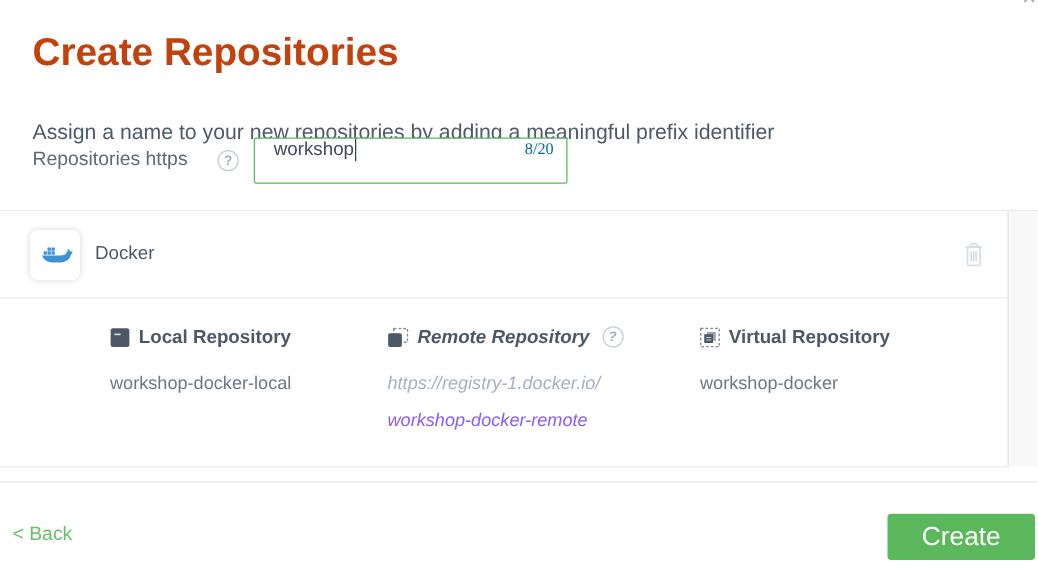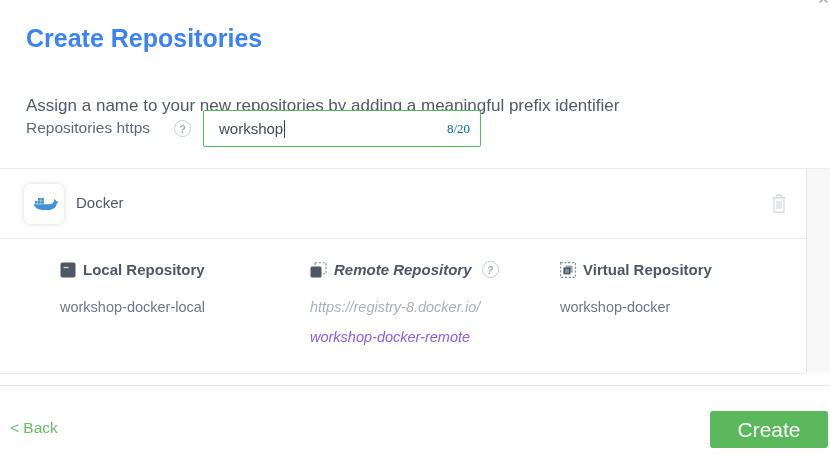--- a/index.html
+++ b/index.html
@@ -2,53 +2,53 @@
 <html><head>
 <meta charset="utf-8">
 <style>
   * { margin:0; padding:0; box-sizing:border-box; }
   html,body { width:830px; height:456px; background:#fff; overflow:hidden; }
   body { font-family:"Liberation Sans", sans-serif; position:relative; color:#4d5765; }
 
   .close-x { position:absolute; top:-11px; right:1px; font-size:19px; color:#9aa3af;
              cursor:pointer; line-height:1; font-weight:400; }
 
-  .title { position:absolute; left:26px; top:24px; font-size:25px; font-weight:700; color:#3b82f6; }
+  .title { position:absolute; left:26px; top:24px; font-size:31px; font-weight:700; color:#c2410c; }
   .subtitle { position:absolute; left:26px; top:64px; font-size:17px; font-weight:400; color:#4f5a69;margin-top:32px; }
 
   .prefix-label { position:absolute; left:26px; top:119px; font-size:15.5px; color:#5d6979; }
   .help-circle { position:absolute; width:17px; height:17px; border:1.5px solid #c6ccd7;
                  border-radius:50%; color:#a6aebb; font-size:11px; font-weight:700;
                  display:flex; align-items:center; justify-content:center; cursor:pointer;
                  background:#fff; }
   .help-prefix { left:174px; top:120px; }
 
-  .prefix-input { position:absolute; left:203px; top:110px; width:278px; height:37px;
+  .prefix-input { position:absolute; left:203px; top:110px; width:251px; height:37px;
                   border:1px solid #5cb85c; border-radius:2px; background:#fff;
-                  display:flex; align-items:center; padding:0 10px 0 15px; cursor:text; }
+                  display:flex; align-items:flex-start; padding:0 10px 0 15px; cursor:text; }
   .prefix-input .val { font-size:15px; color:#414b5a; }
   .caret { display:inline-block; width:1px; height:18px; background:#39404d; margin-left:1px; }
   .counter { margin-left:auto; font-size:13px; color:#0369a1;font-family:Liberation Serif, serif; }
 
   .divider { position:absolute; height:1px; background:#ebebeb; left:0; }
   .div-1 { top:168px; width:830px; }
   .div-2 { top:238px; width:806px; }
   .div-3 { top:373px; width:806px; }
   .div-4 { top:385px; width:830px; background:#e7e7e7; }
 
   .docker-box { position:absolute; left:24px; top:184px; width:40px; height:40px;
                 background:#fff; border-radius:6px; box-shadow:0 0 5px rgba(70,80,100,.22);
                 display:flex; align-items:center; justify-content:center; }
   .pkg-name { position:absolute; left:76px; top:194px; font-size:15px; color:#4d5765; }
 
   .trash-btn { position:absolute; left:767px; top:192px; width:24px; height:24px;
                cursor:pointer; display:flex; align-items:center; justify-content:center; }
 
   .col { position:absolute; top:261px; }
-  .col-local { left:60px; } .col-remote { left:310px;font-style:italic; } .col-virtual { left:560px; }
+  .col-local { left:88px; } .col-remote { left:310px;font-style:italic; } .col-virtual { left:560px; }
   .col-head { display:flex; align-items:center; gap:7px; }
   .col-head .lbl { font-size:15px; font-weight:700; color:#4d5765; }
   .help-remote { position:static; flex:none; margin-left:3px; }
   .col .line1 { position:absolute; top:38px; left:0; font-size:14.5px; color:#6d7786; white-space:nowrap;text-align:center; }
   .col .url   { position:absolute; top:38px; left:0; font-size:14.5px; color:#a7afc0; white-space:nowrap; }
   .col .line2 { position:absolute; top:68px; left:0; font-size:14.5px; color:#8b5cf6; white-space:nowrap; }
 
   .scroll-track { position:absolute; left:806px; top:169px; width:24px; height:204px;
                   background:#f8f8f8; border-left:1px solid #e4e4e4; cursor:default; }
 
@@ -113,21 +113,21 @@
 
 <div class="col col-remote">
   <div class="col-head">
     <svg width="17" height="16" viewBox="0 0 17 16">
       <rect x="5" y="0.8" width="11" height="11" fill="none" stroke="#828b9a" stroke-width="1.1" stroke-dasharray="2.2 1.6"></rect>
       <rect x="0.5" y="4.5" width="11" height="11" rx="1.5" fill="#4d5765"></rect>
     </svg>
     <span class="lbl">Remote Repository</span>
     <span class="help-circle help-remote">?</span>
   </div>
-  <div class="url">https://registry-8.docker.io/</div>
+  <div class="url">https://registry-1.docker.io/</div>
   <div class="line2">workshop-docker-remote</div>
 </div>
 
 <div class="col col-virtual">
   <div class="col-head">
     <svg width="16" height="16" viewBox="0 0 16 16">
       <rect x="0.6" y="0.6" width="14.8" height="14.8" fill="#fff" stroke="#828b9a" stroke-width="1.1" stroke-dasharray="2.2 1.6"></rect>
       <rect x="5.6" y="3.6" width="7" height="7" fill="#9aa3b2"></rect>
       <rect x="3.4" y="5.4" width="7" height="7" fill="#4d5765"></rect>
       <path d="M5 8 h4 M5 10 h4" stroke="#cdd3dc" stroke-width="0.9"></path>

